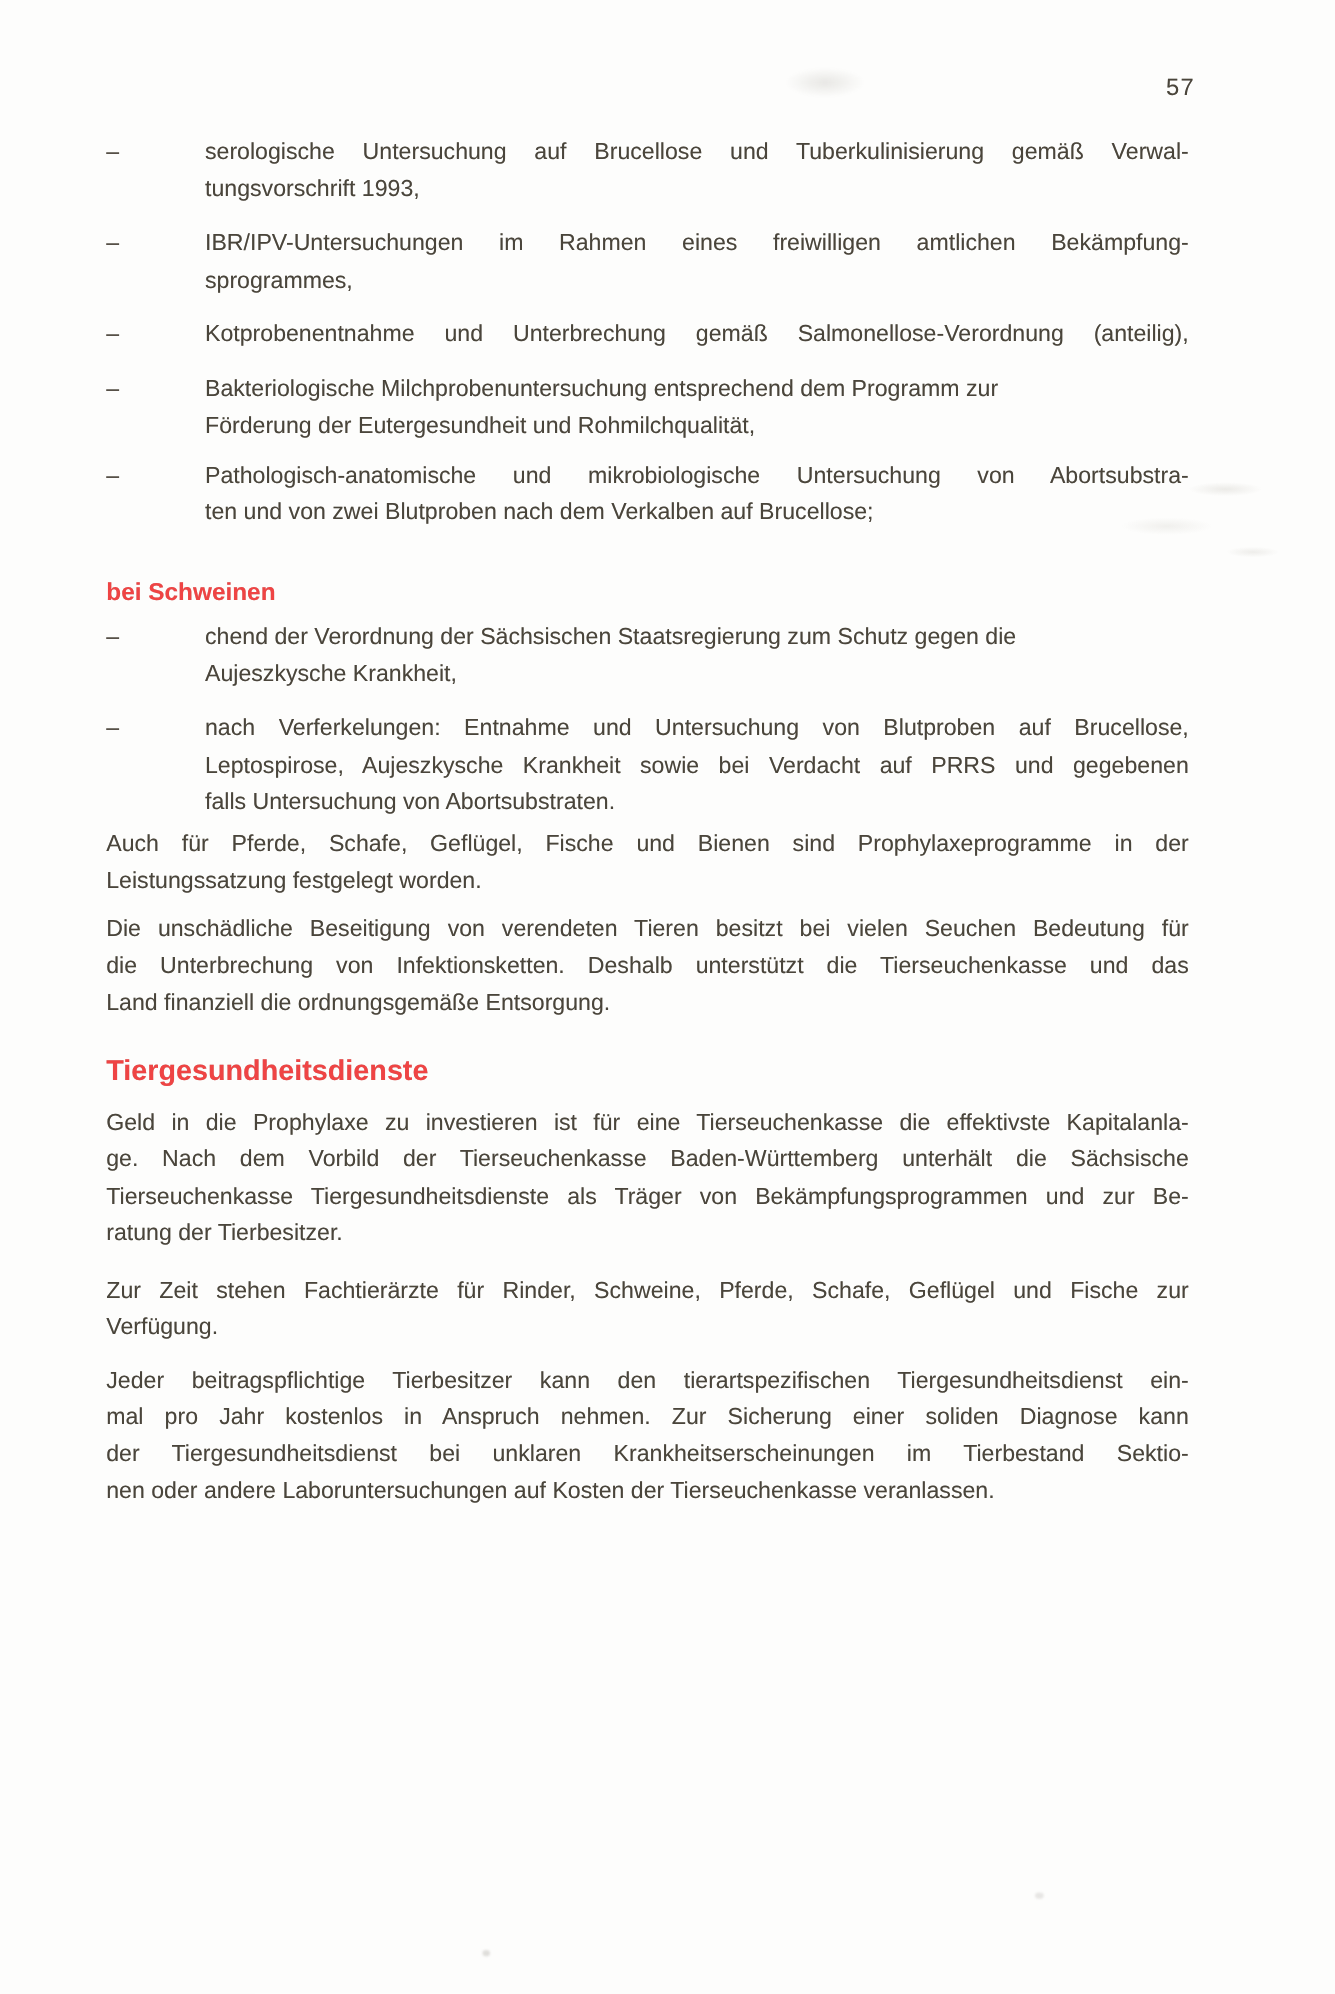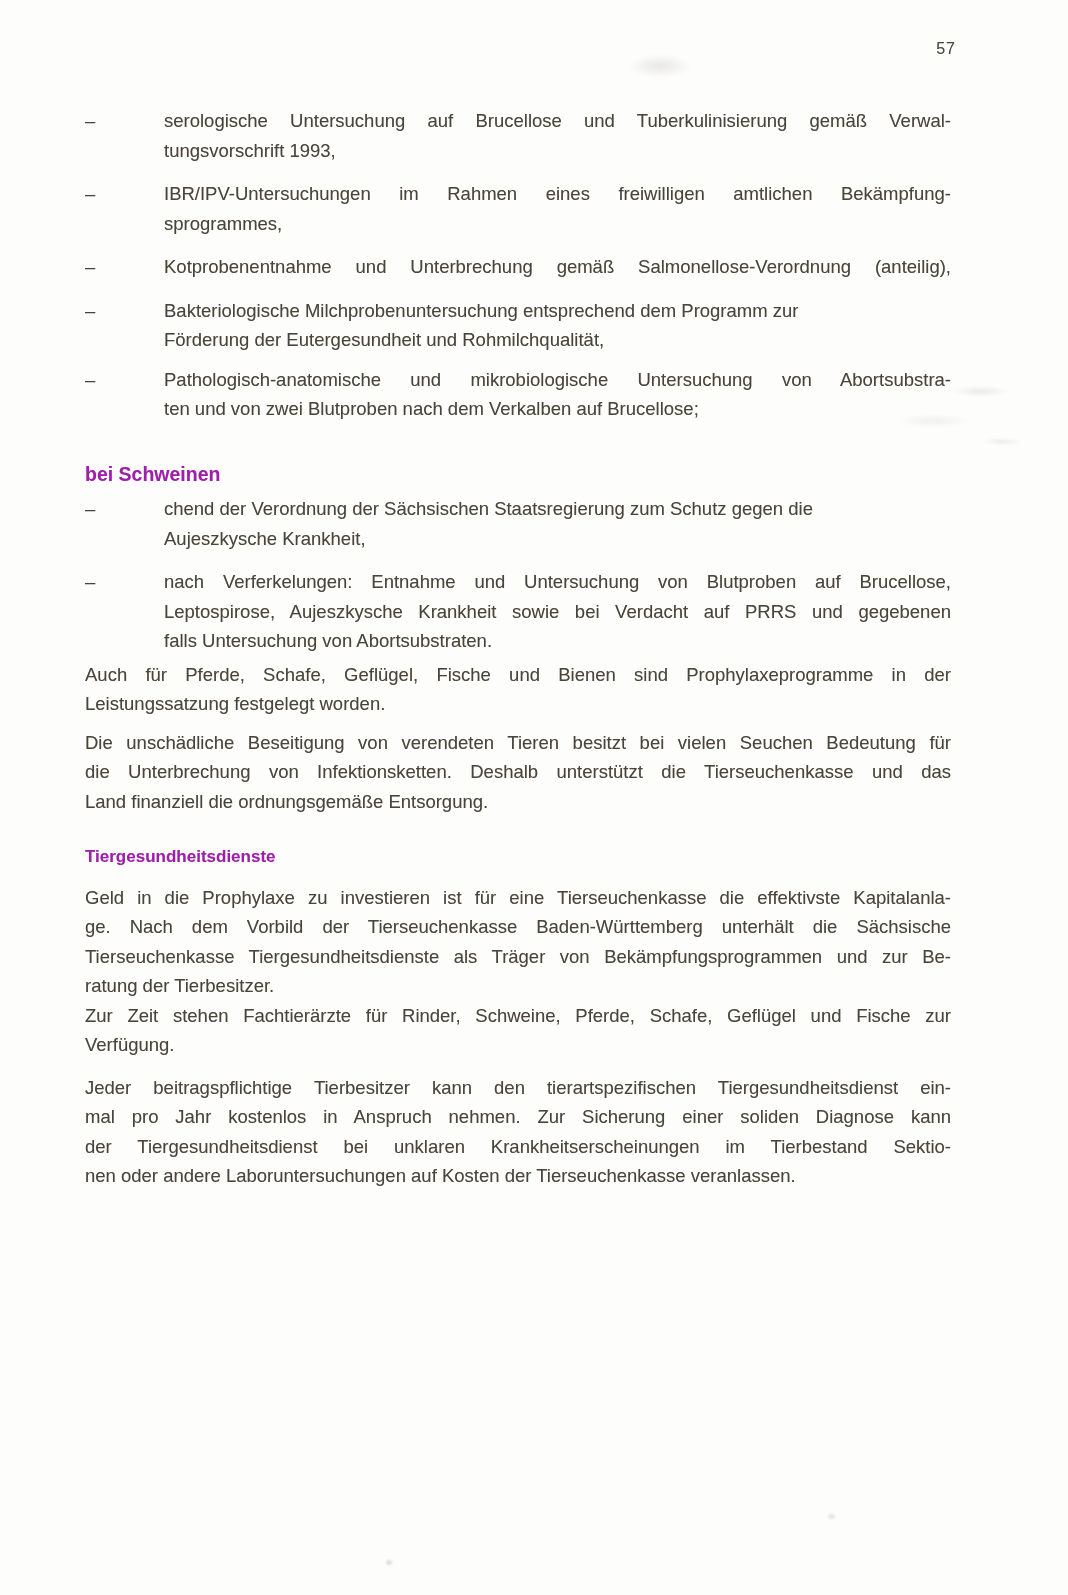--- a/index.html
+++ b/index.html
@@ -6,42 +6,42 @@
   .page {
     position:relative;
     width:1068px; height:1595px;
     background:#fdfdfc;
     font-family:"Liberation Sans", sans-serif;
     color:#4a453b;
     overflow:hidden;
     text-shadow:0 0 0.4px rgba(70,65,55,0.30);
   }
   .pageno {
-    position:absolute; top:40px; right:112px;
-    font-size:16px; letter-spacing:1px;
+    position:absolute; top:60px; right:112px;
+    font-size:19px; letter-spacing:1px;
   }
   .content {
     position:absolute; left:85px; top:106px; width:866px;
     font-size:18.5px;
   }
   .ln { line-height:29.5px; }
   .j  { text-align:justify; text-align-last:justify; }
   .bullet { display:flex; margin-bottom:14px; }
   .dash { flex:0 0 79px; line-height:29.5px; }
   .btxt { flex:1; min-width:0; }
   .para { margin-bottom:13px; }
   .heading {
-    font-weight:bold; font-size:19.5px; line-height:29.5px; color:#a21caf;
+    font-weight:bold; font-size:19.5px; line-height:29.5px; color:#ef4444;
   }
   #h-schweine { margin-top:36px; margin-bottom:5px; }
-  #h-tgd { margin-top:26px; margin-bottom:11px; font-size:17px; }
+  #h-tgd { margin-top:26px; margin-bottom:11px; font-size:23px; }
   .mb0 { margin-bottom:0; }
   .mb2 { margin-bottom:2px; }
   .mb4 { margin-bottom:4px; }
-  .mb8 { margin-bottom:0; }
+  .mb8 { margin-bottom:16px; }
   .mb9 { margin-bottom:9px; }
   .mb10 { margin-bottom:10px; }
   .smudge, .speck { position:absolute; pointer-events:none; }
   #sm1 { left:628px; top:54px; width:64px; height:24px;
     background:radial-gradient(ellipse at center, rgba(125,120,108,0.16), rgba(125,120,108,0) 70%);
     filter:blur(1px); }
   #sm2 { left:868px; top:378px; width:156px; height:74px;
     background:
       radial-gradient(ellipse 42px 8px at 72% 18%, rgba(130,124,108,0.14), transparent 70%),
       radial-gradient(ellipse 52px 10px at 42% 58%, rgba(130,124,108,0.10), transparent 70%),

